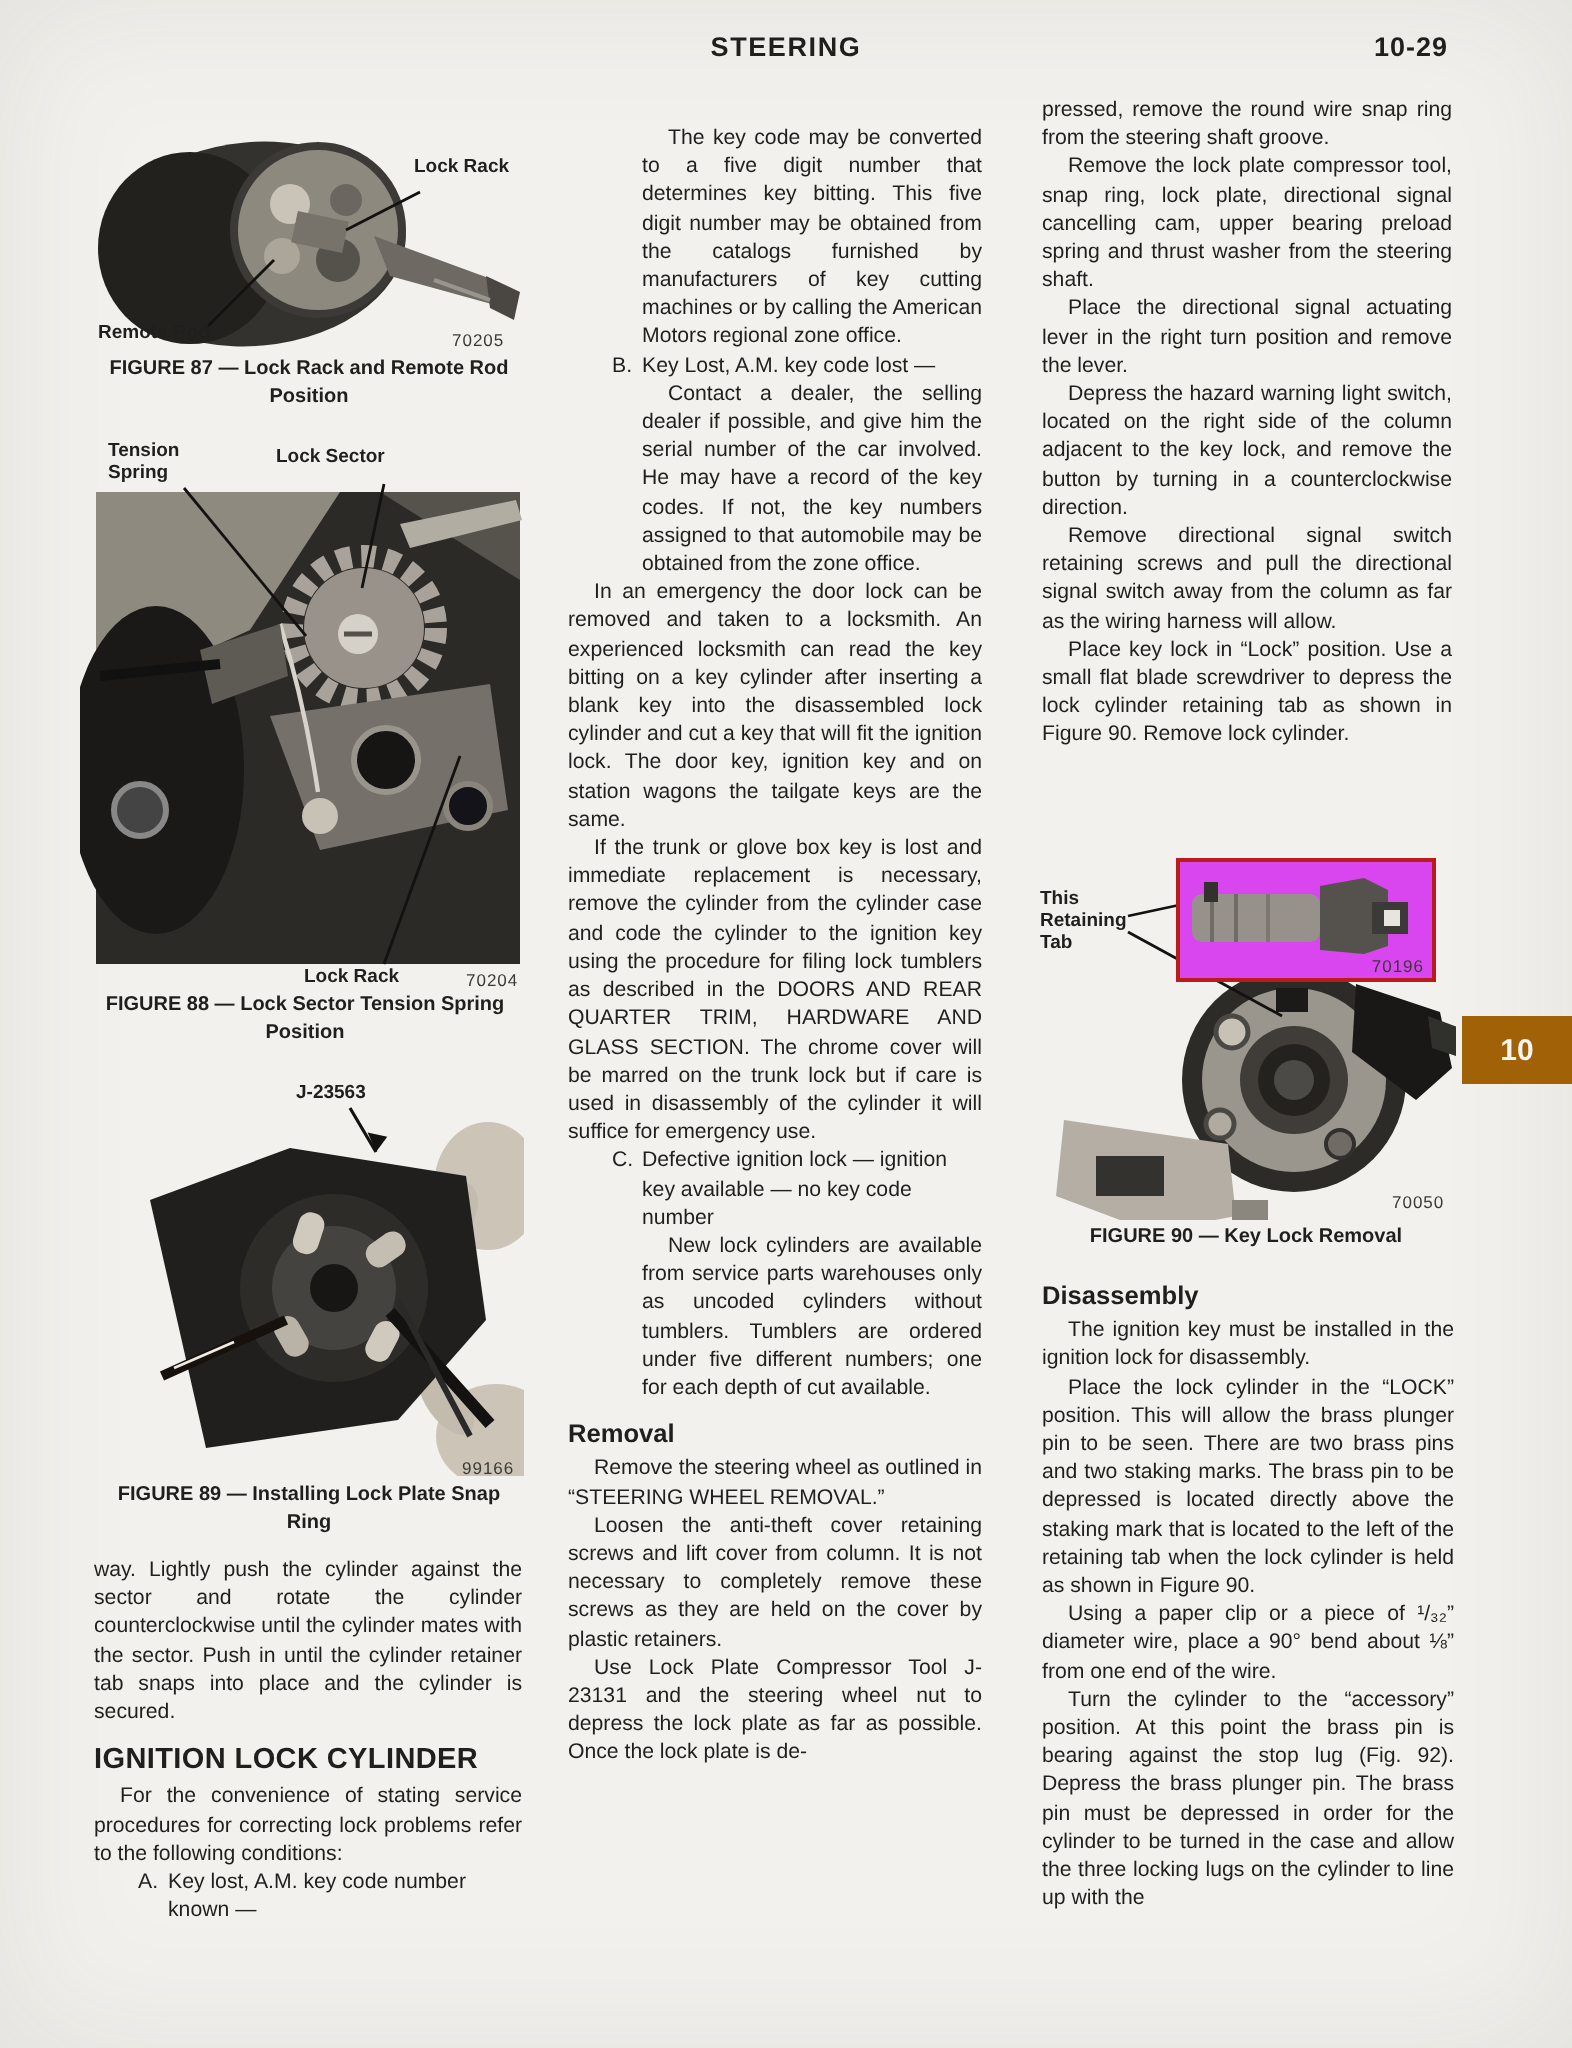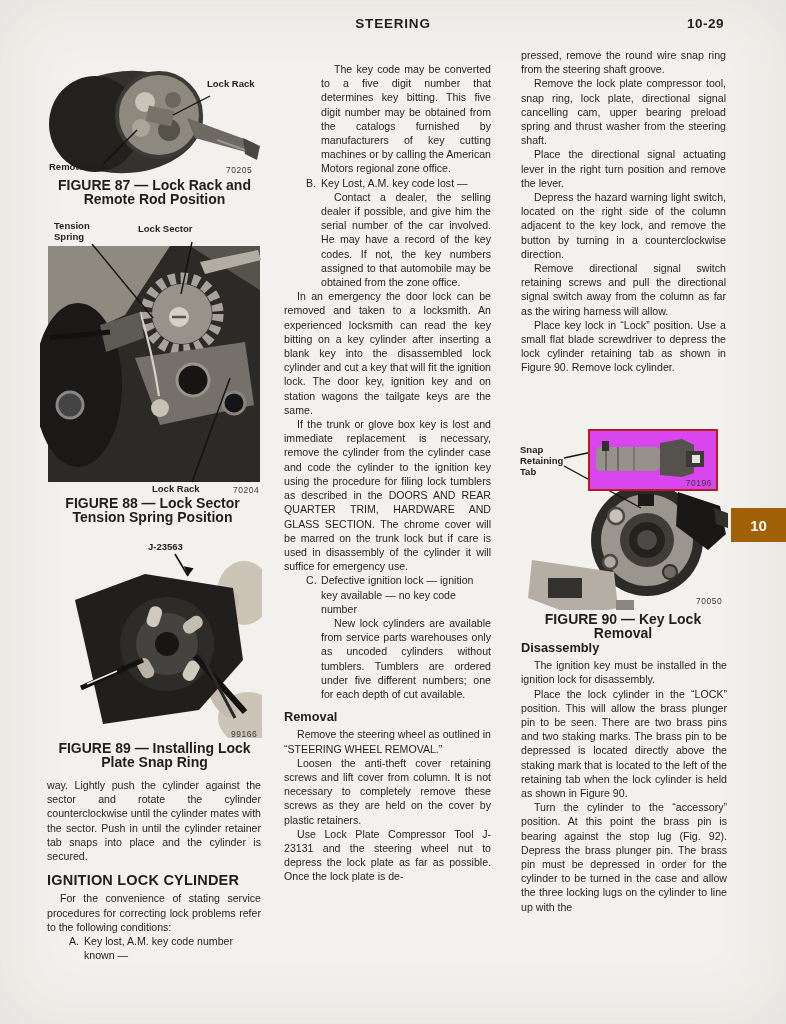--- a/index.html
+++ b/index.html
@@ -31,21 +31,21 @@
   .li-cont{margin-left:37px;}
   .li-cont .p{text-indent:13px;}
   .sec-heading{font-size:14.5px;font-weight:bold;letter-spacing:.2px;margin:10px 0 4px;}
   .sub-heading{font-size:12.8px;font-weight:bold;margin:9px 0 3px;}
   
   .fig{position:absolute;}
   .fig svg{position:absolute;left:0;top:0;}
   .fig-label{position:absolute;font-size:9.5px;font-weight:bold;line-height:11px;}
   .photo-num{position:absolute;font-size:8.5px;color:#3a3936;letter-spacing:.5px;}
   .fig-caption{position:absolute;left:0;right:0;text-align:center;
-    font-size:14px;font-weight:bold;line-height:14px;}
+    font-size:10px;font-weight:bold;line-height:14px;}
   #fig87{left:47px;top:60px;width:215px;height:152px;}
   #fig87 .fig-caption{top:118px;}
   #fig88{left:40px;top:220px;width:225px;height:308px;}
   #fig88 .fig-caption{top:276px;}
   #fig89{left:47px;top:538px;width:215px;height:237px;}
   #fig89 .fig-caption{top:203px;}
   #fig90{left:518px;top:424px;width:210px;height:212px;}
   #fig90 .fig-caption{top:188px;}
   .inset{position:absolute;left:70px;top:5px;width:126px;height:58px;
     border:2px solid #b91c1c;background:#d946ef;}
@@ -167,21 +167,21 @@
         <line x1="16" y1="16" x2="16" y2="40" stroke="#6e6a64" stroke-width="2"></line>
         <line x1="28" y1="16" x2="28" y2="40" stroke="#6e6a64" stroke-width="2"></line>
         <line x1="44" y1="16" x2="44" y2="40" stroke="#7c776f" stroke-width="2"></line>
         <rect x="12" y="10" width="7" height="10" fill="#33312e"></rect>
         <polygon points="70,12 92,8 104,14 104,42 92,46 70,44" fill="#55524d"></polygon>
         <rect x="96" y="20" width="18" height="16" fill="#3c3a36"></rect>
         <rect x="102" y="24" width="8" height="8" fill="#e8e5df"></rect>
       </svg>
       <div class="photo-num">70196</div>
     </div>
-    <div class="fig-label" style="left:2px;top:20px;width:46px">Snap Retaining Tab</div>
+    <div class="fig-label" style="left:2px;top:20px;width:46px">This Retaining Tab</div>
     <div class="photo-num" style="left:178px;top:172px">70050</div>
     <figcaption class="fig-caption">FIGURE 90 — Key Lock Removal</figcaption>
   </figure>
 
   <div class="col col-left-text">
     <p class="p noindent">way. Lightly push the cylinder against the sector and rotate the cylinder counterclockwise until the cylinder mates with the sector. Push in until the cylinder retainer tab snaps into place and the cylinder is secured.</p>
     <div class="sec-heading">IGNITION LOCK CYLINDER</div>
     <p class="p">For the convenience of stating service procedures for correcting lock problems refer to the following conditions:</p>
     <div class="li">
       <span class="marker">A.</span>
@@ -217,16 +217,17 @@
     <p class="p">Place the directional signal actuating lever in the right turn position and remove the lever.</p>
     <p class="p">Depress the hazard warning light switch, located on the right side of the column adjacent to the key lock, and remove the button by turning in a counterclockwise direction.</p>
     <p class="p">Remove directional signal switch retaining screws and pull the directional signal switch away from the column as far as the wiring harness will allow.</p>
     <p class="p">Place key lock in “Lock” position. Use a small flat blade screwdriver to depress the lock cylinder retaining tab as shown in Figure 90. Remove lock cylinder.</p>
   </div>
 
   <div class="col col-right-bottom">
     <div class="sub-heading" style="margin-top:0">Disassembly</div>
     <p class="p">The ignition key must be installed in the ignition lock for disassembly.</p>
     <p class="p">Place the lock cylinder in the “LOCK” position. This will allow the brass plunger pin to be seen. There are two brass pins and two staking marks. The brass pin to be depressed is located directly above the staking mark that is located to the left of the retaining tab when the lock cylinder is held as shown in Figure 90.</p>
+    <p class="p">Using a paper clip or a piece of ¹/₃₂” diameter wire, place a 90° bend about ⅛” from one end of the wire.</p>
     <p class="p">Turn the cylinder to the “accessory” position. At this point the brass pin is bearing against the stop lug (Fig. 92). Depress the brass plunger pin. The brass pin must be depressed in order for the cylinder to be turned in the case and allow the three locking lugs on the cylinder to line up with the</p>
   </div>
 
 </div>
 
 </body></html>

